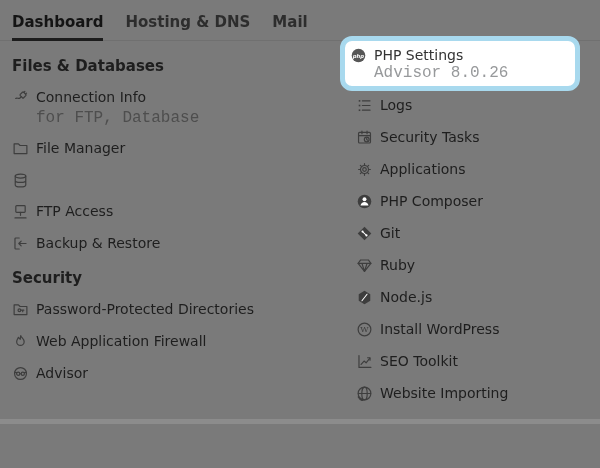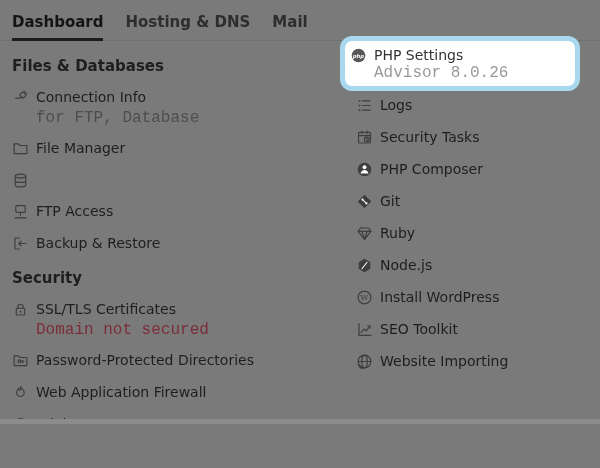--- a/index.html
+++ b/index.html
@@ -145,33 +145,20 @@
             <span class="texts">
               <span class="label">Backup &amp; Restore</span>
             </span>
           </li>
         </ul>
         <div class="section-title">Security</div>
         <ul class="items">
           <li class="item">
             <span class="icon">
               <svg width="17" height="17" viewBox="0 0 20 20" fill="none" stroke="currentColor" stroke-width="1.4" stroke-linecap="round" stroke-linejoin="round">
-                <rect x="5" y="8.5" width="10" height="8" rx="1.2"></rect>
-                <path d="M7 8.5V6.8a3 3 0 0 1 6 0v1.7"></path>
-                <circle cx="10" cy="12.5" r="1" fill="currentColor" stroke="none"></circle>
-              </svg>
-            </span>
-            <span class="texts">
-              <span class="label">SSL/TLS Certificates</span>
-              <span class="sub danger">Domain not secured</span>
-            </span>
-          </li>
-          <li class="item">
-            <span class="icon">
-              <svg width="17" height="17" viewBox="0 0 20 20" fill="none" stroke="currentColor" stroke-width="1.4" stroke-linecap="round" stroke-linejoin="round">
                 <path d="M2.5 16V4.5h5l2 2h8V16z"></path>
                 <circle cx="8.7" cy="10.8" r="1.6"></circle>
                 <path d="M10.3 10.8h3.6M12.6 10.8v1.7"></path>
               </svg>
             </span>
             <span class="texts">
               <span class="label">Password-Protected Directories</span>
             </span>
           </li>
           <li class="item">
@@ -235,20 +222,32 @@
                 <path d="M12.6 11.1v1.3l1 .8"></path>
               </svg>
             </span>
             <span class="texts">
               <span class="label">Security Tasks</span>
             </span>
           </li>
           <li class="item">
             <span class="icon">
               <svg width="17" height="17" viewBox="0 0 20 20" fill="none" stroke="currentColor" stroke-width="1.4" stroke-linecap="round" stroke-linejoin="round">
+                <circle cx="10" cy="10" r="2.1"></circle>
+                <circle cx="10" cy="10" r="4.7"></circle>
+                <path d="M10 3.1v2.2M10 14.7v2.2M3.1 10h2.2M14.7 10h2.2M5.1 5.1l1.6 1.6M13.3 13.3l1.6 1.6M14.9 5.1l-1.6 1.6M6.7 13.3l-1.6 1.6"></path>
+              </svg>
+            </span>
+            <span class="texts">
+              <span class="label">Applications</span>
+            </span>
+          </li>
+          <li class="item">
+            <span class="icon">
+              <svg width="17" height="17" viewBox="0 0 20 20" fill="none" stroke="currentColor" stroke-width="1.4" stroke-linecap="round" stroke-linejoin="round">
                 <circle cx="10" cy="10" r="8" fill="currentColor" stroke="none"></circle>
                 <circle cx="10" cy="7.4" r="2.3" fill="#ffffff" stroke="none"></circle>
                 <path d="M5.3 14.7c.6-2.7 2.4-4.2 4.7-4.2s4.1 1.5 4.7 4.2z" fill="#ffffff" stroke="none"></path>
               </svg>
             </span>
             <span class="texts">
               <span class="label">PHP Composer</span>
             </span>
           </li>
           <li class="item">

